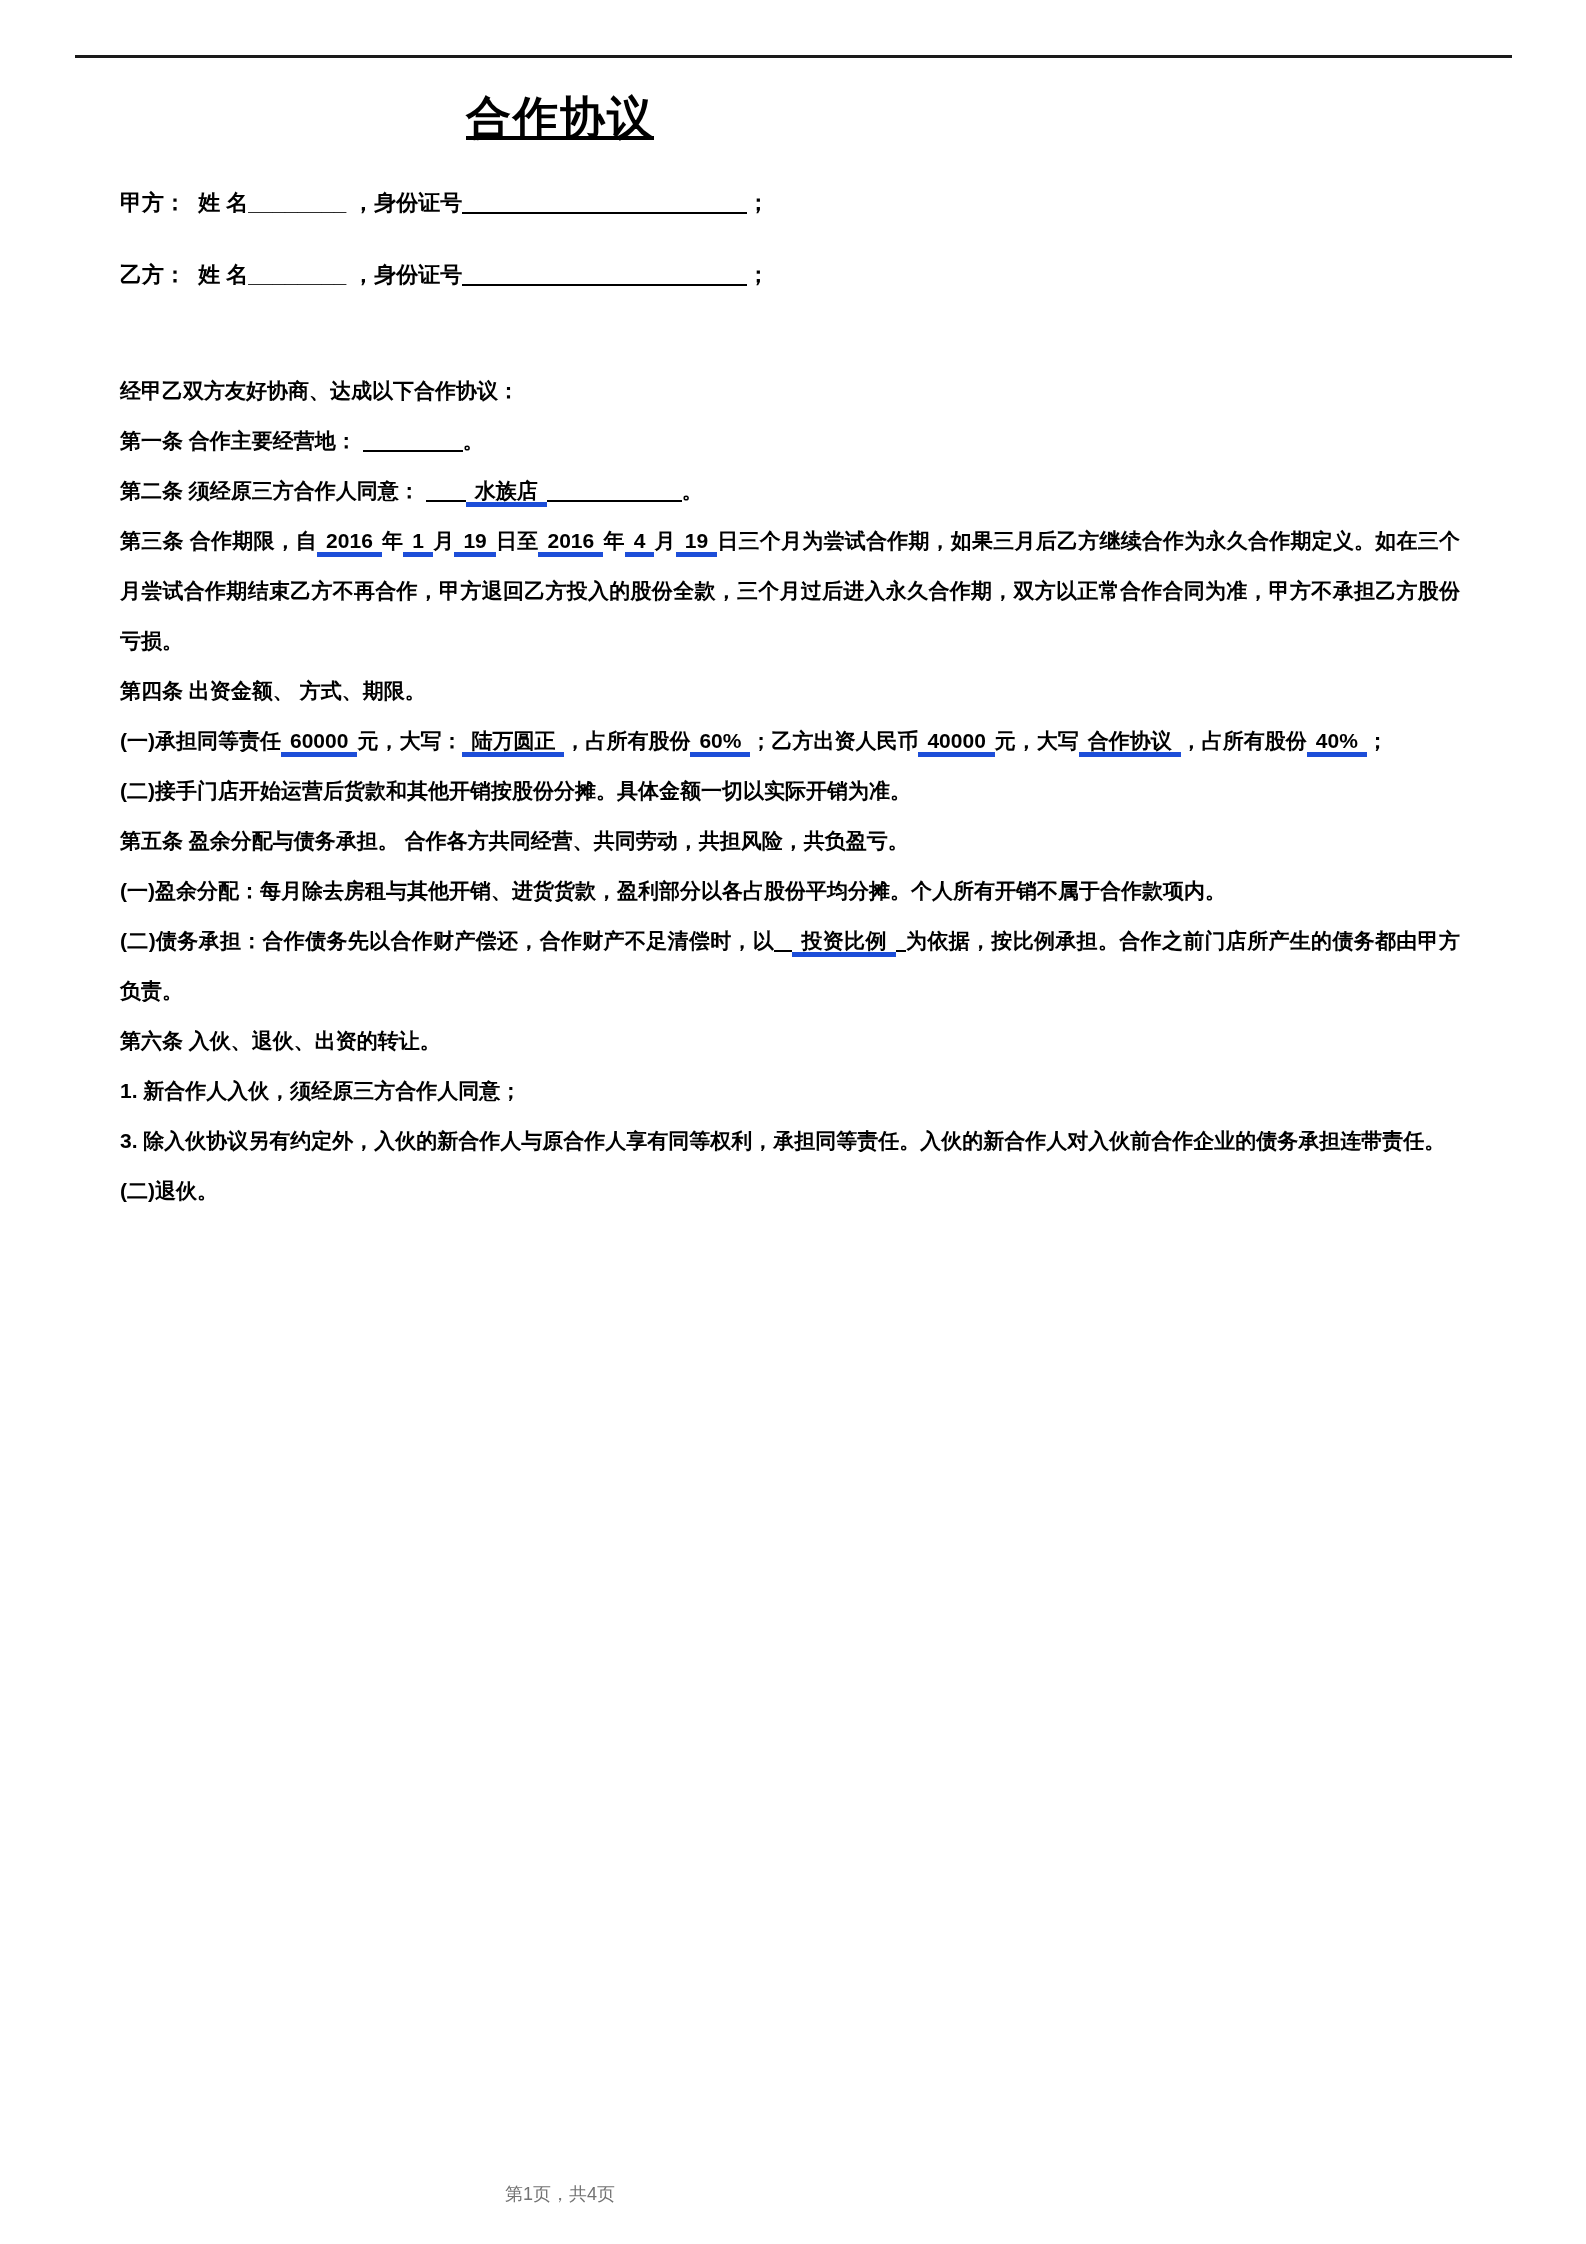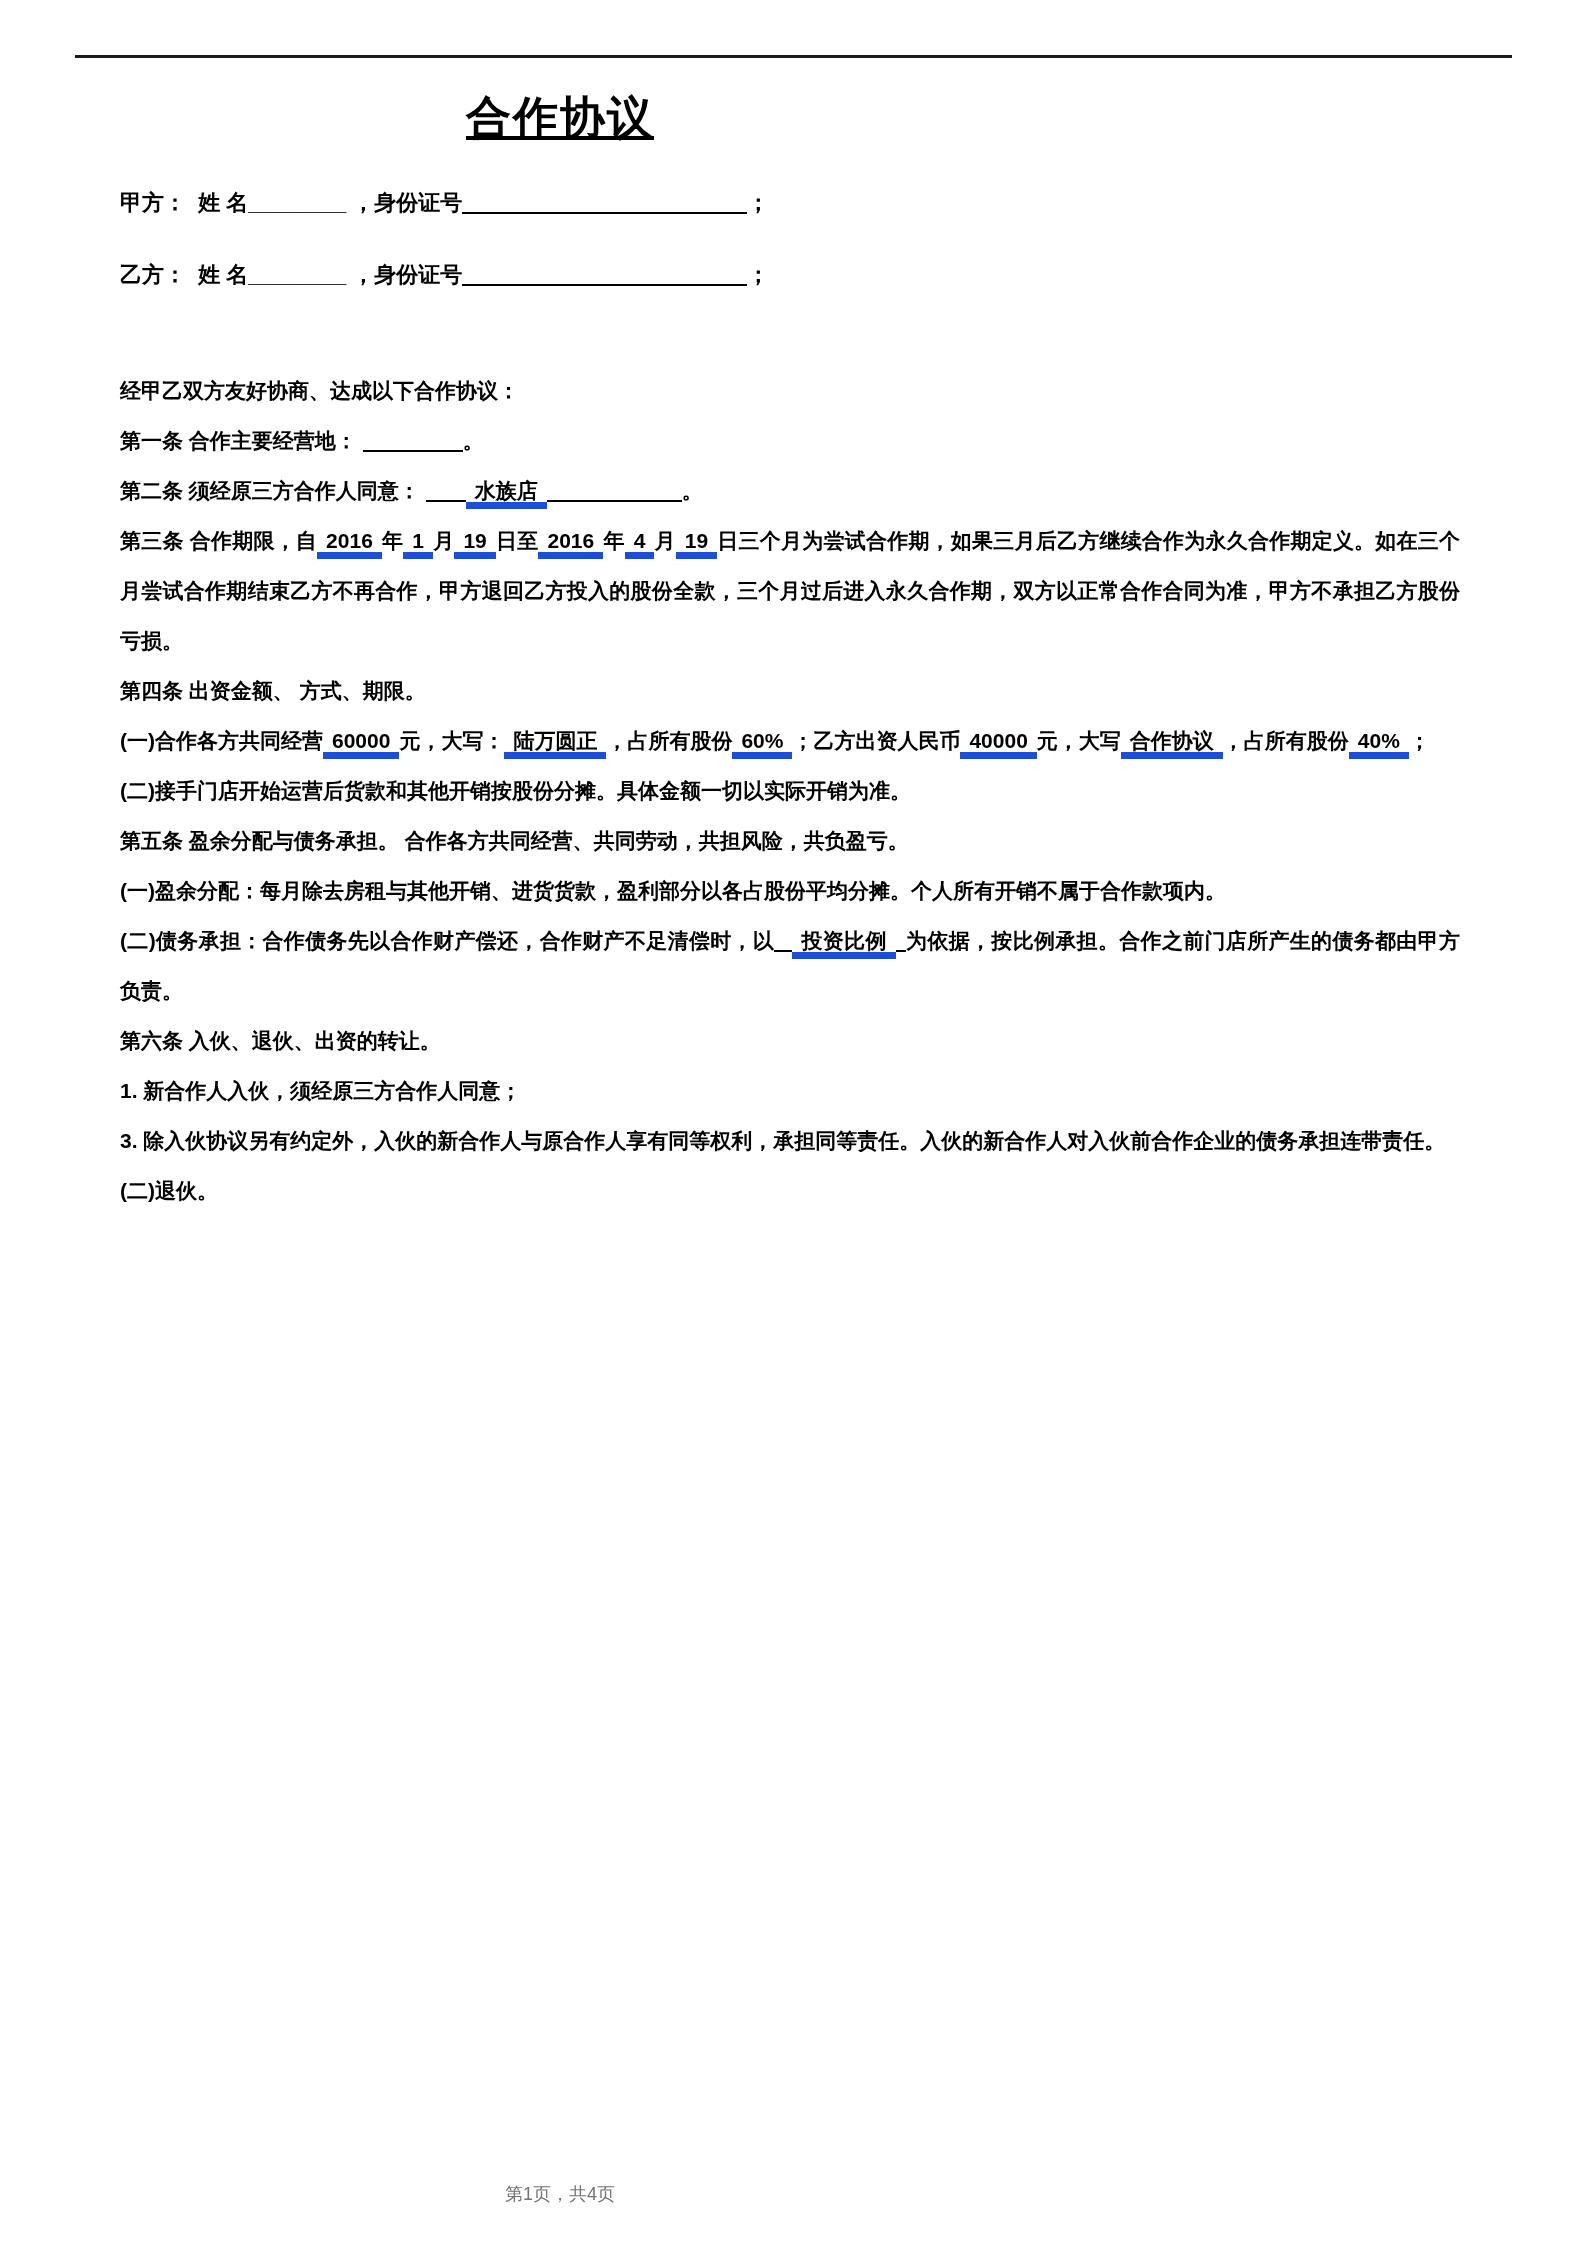--- a/index.html
+++ b/index.html
@@ -39,21 +39,21 @@
   }
   .doc-body { margin-top: 76px; }
   .doc-body p {
     font-size: 21px;
     line-height: 50px;
     margin: 0;
     text-align: justify;
     white-space: pre-wrap;
   }
   .u {
-    border-bottom: 7px solid #1d4ed8;
+    border-bottom: 5px solid #1d4ed8;
     padding: 0 9px;
     white-space: pre;
   }
   .blank {
     display: inline-block;
     border-bottom: 2px solid #000;
     height: 24px;
     vertical-align: -4px;
   }
   .w-id   { width: 285px; }
@@ -93,21 +93,21 @@
       <p>经甲乙双方友好协商、达成以下合作协议：</p>
 
       <p><span>第一条 合作主要经营地： </span><span class="blank w-a1"></span><span>。</span></p>
 
       <p><span>第二条 须经原三方合作人同意： </span><span class="blank w-pre"></span><span class="u">水族店</span><span class="blank w-post"></span><span>。</span></p>
 
       <p><span>第三条 合作期限，自</span><span class="u">2016</span><span>年</span><span class="u">1</span><span>月</span><span class="u">19</span><span>日至</span><span class="u">2016</span><span>年</span><span class="u">4</span><span>月</span><span class="u">19</span><span>日三个月为尝试合作期，如果三月后乙方继续合作为永久合作期定义。如在三个月尝试合作期结束乙方不再合作，甲方退回乙方投入的股份全款，三个月过后进入永久合作期，双方以正常合作合同为准，甲方不承担乙方股份亏损。</span></p>
 
       <p>第四条 出资金额、 方式、期限。</p>
 
-      <p><span>(一)合作各方共同经营</span><span class="u">60000</span><span>元，大写：</span><span class="u">陆万圆正</span><span>，占所有股份</span><span class="u">60%</span><span>；乙方出资人民币</span><span class="u">40000</span><span>元，大写</span><span class="u">合作协议</span><span>，占所有股份</span><span class="u">40%</span><span>；</span></p>
+      <p><span>(一)承担同等责任</span><span class="u">60000</span><span>元，大写：</span><span class="u">陆万圆正</span><span>，占所有股份</span><span class="u">60%</span><span>；乙方出资人民币</span><span class="u">40000</span><span>元，大写</span><span class="u">合作协议</span><span>，占所有股份</span><span class="u">40%</span><span>；</span></p>
 
       <p>(二)接手门店开始运营后货款和其他开销按股份分摊。具体金额一切以实际开销为准。</p>
 
       <p>第五条 盈余分配与债务承担。 合作各方共同经营、共同劳动，共担风险，共负盈亏。</p>
 
       <p>(一)盈余分配：每月除去房租与其他开销、进货货款，盈利部分以各占股份平均分摊。个人所有开销不属于合作款项内。</p>
 
       <p><span>(二)债务承担：合作债务先以合作财产偿还，合作财产不足清偿时，以</span><span class="blank w-g1"></span><span class="u">投资比例</span><span class="blank w-g2"></span><span>为依据，按比例承担。合作之前门店所产生的债务都由甲方负责。</span></p>
 
       <p>第六条 入伙、退伙、出资的转让。</p>

